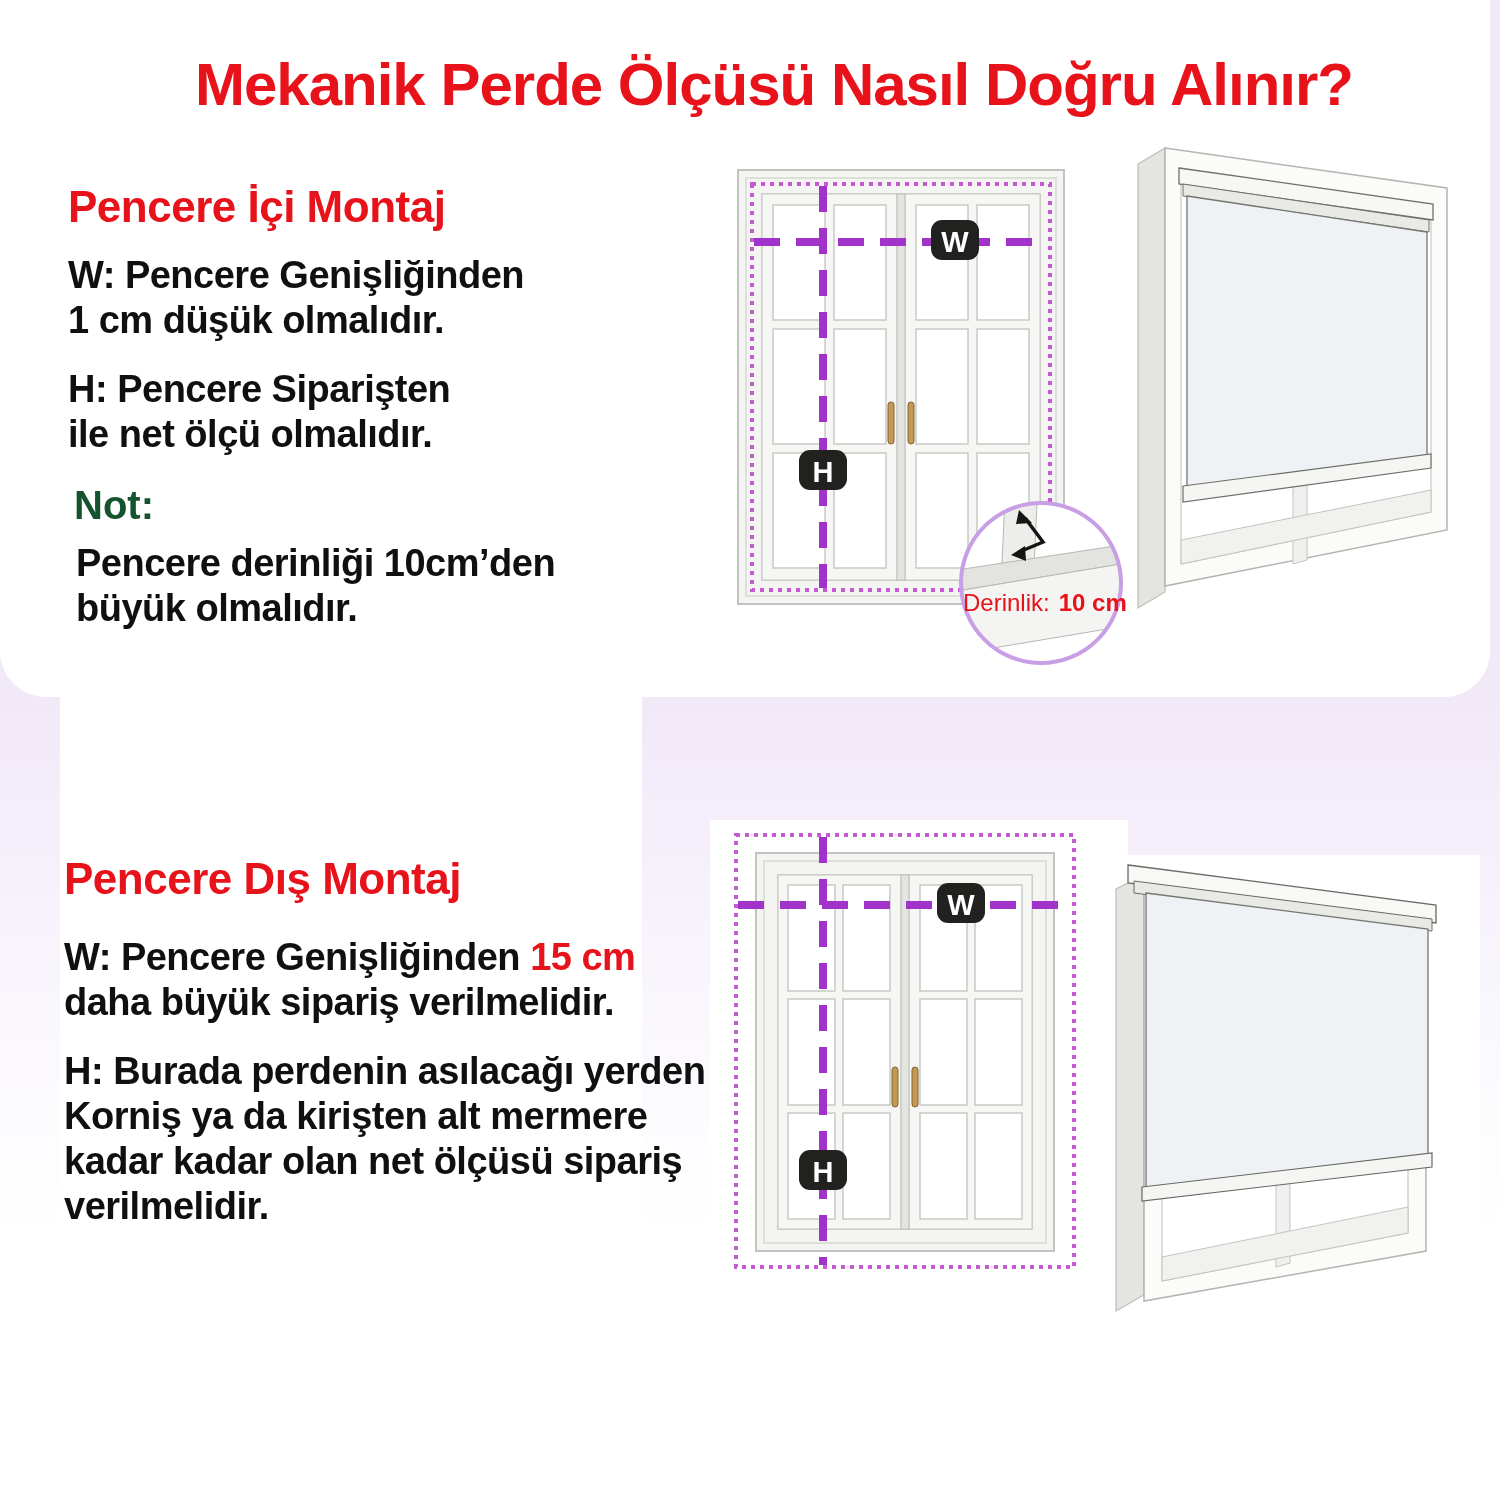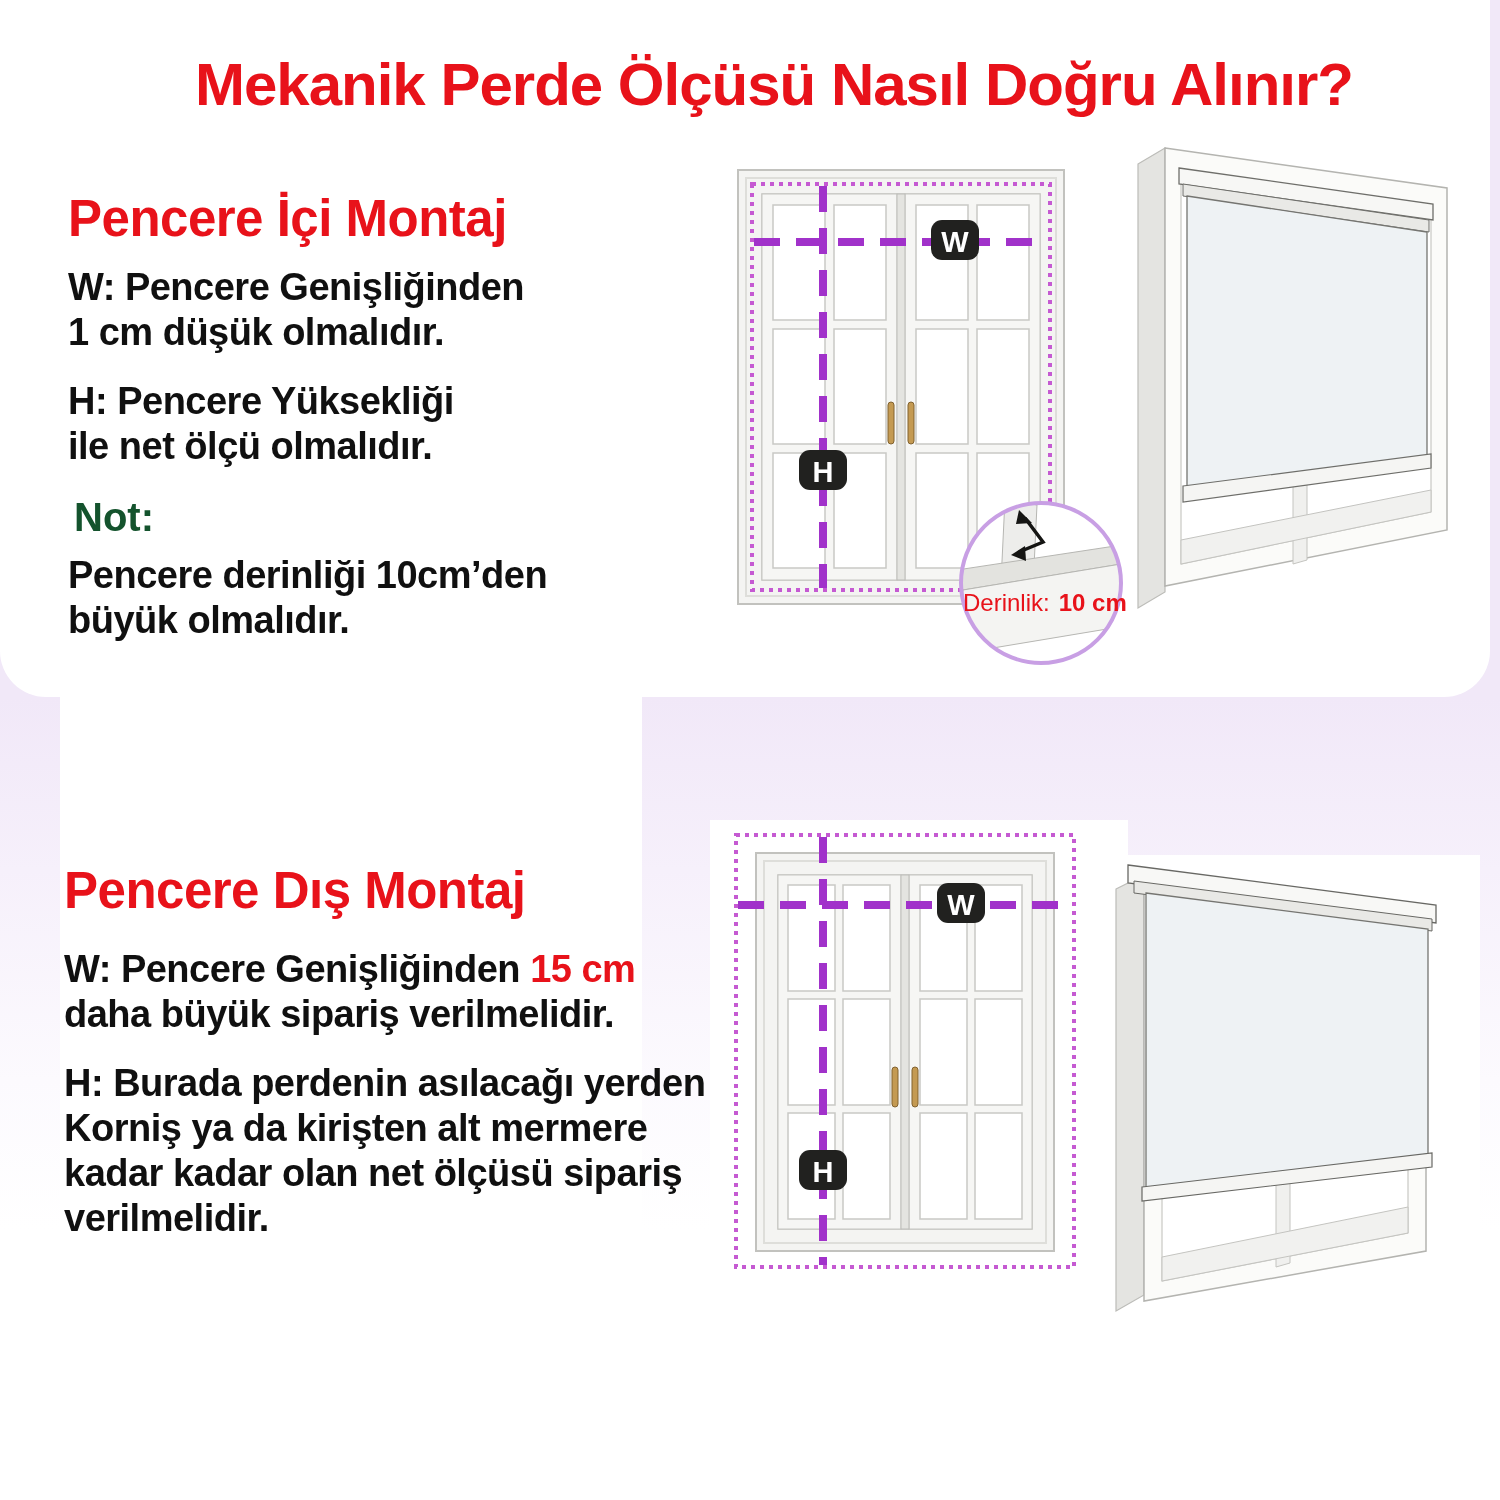--- a/index.html
+++ b/index.html
@@ -18,26 +18,26 @@
   }
   .page-title{
     position:absolute;left:0;top:50px;width:1490px;margin:0;
     text-align:center;font-size:60px;font-weight:700;letter-spacing:-1px;
     color:#e8121a;
     padding-left:29px;
   }
   .textblock{position:absolute;}
   .tb-top{left:68px;top:180px;width:640px;}
   .tb-bottom{left:64px;top:852px;width:690px;}
-  .textblock h2{margin:16px 0 24px 0;font-size:51px;line-height:45px;font-weight:bold;color:#e8121a;letter-spacing:-0.5px;}
+  .textblock h2{margin:4px 0 24px 0;font-size:44px;line-height:45px;font-weight:bold;color:#e8121a;letter-spacing:-0.5px;}
   .tb-bottom h2{margin-bottom:34px;}
   .textblock h3{margin:26px 0 14px 6px;font-size:40px;line-height:44px;font-weight:bold;color:#14532d;}
   .textblock p{margin:0;font-size:38px;line-height:45px;font-weight:bold;color:#101010;letter-spacing:-0.5px;}
   .textblock p.gap{margin-top:24px;}
-  .textblock p.ind{}
+  .textblock p.ind{margin-left:8px;}
   .red{color:#e8121a;}
   .footer{
     position:absolute;left:0;top:1350px;width:1500px;text-align:center;
     color:#e8121a;font-weight:bold;
   }
   .footer p{margin:0;font-size:33px;line-height:48px;letter-spacing:-0.5px;}
   .illus{position:absolute;}
   svg text{font-family:"Liberation Sans",sans-serif;}
   .badge-letter{fill:#ffffff;font-size:29px;font-weight:bold;}
   .depth-text{fill:#e8121a;font-size:24px;}
@@ -47,21 +47,21 @@
 
 <div class="page">
 
   <section class="top-card">
     <h1 class="page-title">Mekanik Perde Ölçüsü Nasıl Doğru Alınır?</h1>
 
     <div class="textblock tb-top">
       <h2>Pencere İçi Montaj</h2>
       <p>W: Pencere Genişliğinden</p>
       <p>1 cm düşük olmalıdır.</p>
-      <p class="gap">H: Pencere Yüksekliği</p>
+      <p class="gap">H: Pencere Siparişten</p>
       <p>ile net ölçü olmalıdır.</p>
       <h3>Not:</h3>
       <p class="ind">Pencere derinliği 10cm’den</p>
       <p class="ind">büyük olmalıdır.</p>
     </div>
 
     <svg class="illus" style="left:705px;top:152px" width="435" height="520" viewBox="0 0 435 520">
       <defs>
           <clipPath id="zc1">
             <circle cx="336" cy="431" r="80"></circle>

